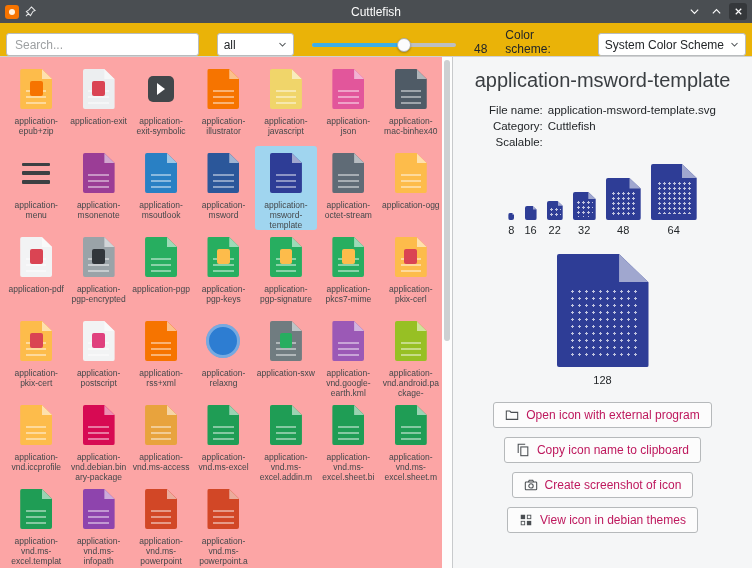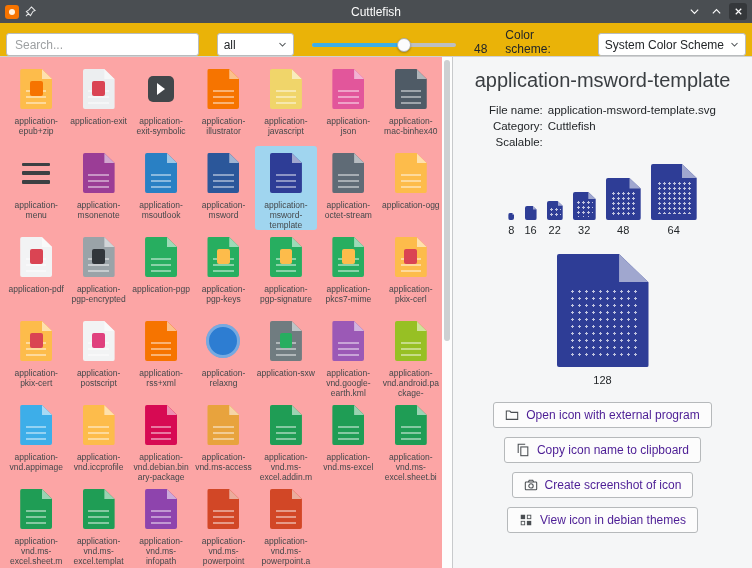--- a/index.html
+++ b/index.html
@@ -78,21 +78,21 @@
   .fields { display:grid; grid-template-columns:auto auto; gap:4px 5px; font-size:11.5px; margin-bottom:12px; }
   .flabel { text-align:right; }
   .fvalue { text-align:left; }
   .sizes { display:flex; align-items:flex-end; gap:10px; margin:4px 0 2px; }
   .size-item { display:flex; flex-direction:column; align-items:center; gap:4px; }
   .size-num { font-size:11px; color:#232629; }
   .large-wrap { display:flex; flex-direction:column; align-items:center; gap:7px; margin:16px 0 12px; }
   .actions { display:flex; flex-direction:column; align-items:center; gap:9px; margin-top:4px; }
   .action { display:flex; align-items:center; gap:7px; height:26px; padding:0 11px;
     background:#fcfcfc; border:1px solid #b6b9bb; border-radius:3px; font-size:12px;
-    font-family:inherit; color:#4c1d95; cursor:default; }
+    font-family:inherit; color:#be185d; cursor:default; }
   .a-icon { display:flex; align-items:center; }
 </style>
 </head>
 <body>
 
 <div class="window">
 
   <div class="titlebar">
     <div class="tb-left">
       <span class="app-icon"></span>
@@ -335,53 +335,47 @@
             <div class="cell-label">application-vnd.google-earth.kml</div>
           </div>
           <div class="cell">
             <div class="icon-box">
               <div class="shape doc" style="--c: #97c024;"></div>
             </div>
             <div class="cell-label">application-vnd.android.package-</div>
           </div>
           <div class="cell">
             <div class="icon-box">
-              <div class="shape doc" style="--c: #3daee9;"></div>
-            </div>
-            <div class="cell-label">application-vnd.appimage</div>
-          </div>
-          <div class="cell">
-            <div class="icon-box">
               <div class="shape doc" style="--c: #fdbc4b;"></div>
             </div>
             <div class="cell-label">application-vnd.iccprofile</div>
           </div>
           <div class="cell">
             <div class="icon-box">
               <div class="shape doc" style="--c: #d70a53;"></div>
             </div>
             <div class="cell-label">application-vnd.debian.binary-package</div>
           </div>
           <div class="cell">
             <div class="icon-box">
               <div class="shape doc" style="--c: #e8a33d;"></div>
             </div>
             <div class="cell-label">application-vnd.ms-access</div>
           </div>
           <div class="cell">
             <div class="icon-box">
               <div class="shape doc" style="--c: #1f9d55;"></div>
             </div>
+            <div class="cell-label">application-vnd.ms-excel</div>
+          </div>
+          <div class="cell">
+            <div class="icon-box">
+              <div class="shape doc" style="--c: #1f9d55;"></div>
+            </div>
             <div class="cell-label">application-vnd.ms-excel.addin.m</div>
-          </div>
-          <div class="cell">
-            <div class="icon-box">
-              <div class="shape doc" style="--c: #1f9d55;"></div>
-            </div>
-            <div class="cell-label">application-vnd.ms-excel</div>
           </div>
           <div class="cell">
             <div class="icon-box">
               <div class="shape doc" style="--c: #1f9d55;"></div>
             </div>
             <div class="cell-label">application-vnd.ms-excel.sheet.bi</div>
           </div>
           <div class="cell">
             <div class="icon-box">
               <div class="shape doc" style="--c: #1f9d55;"></div>

